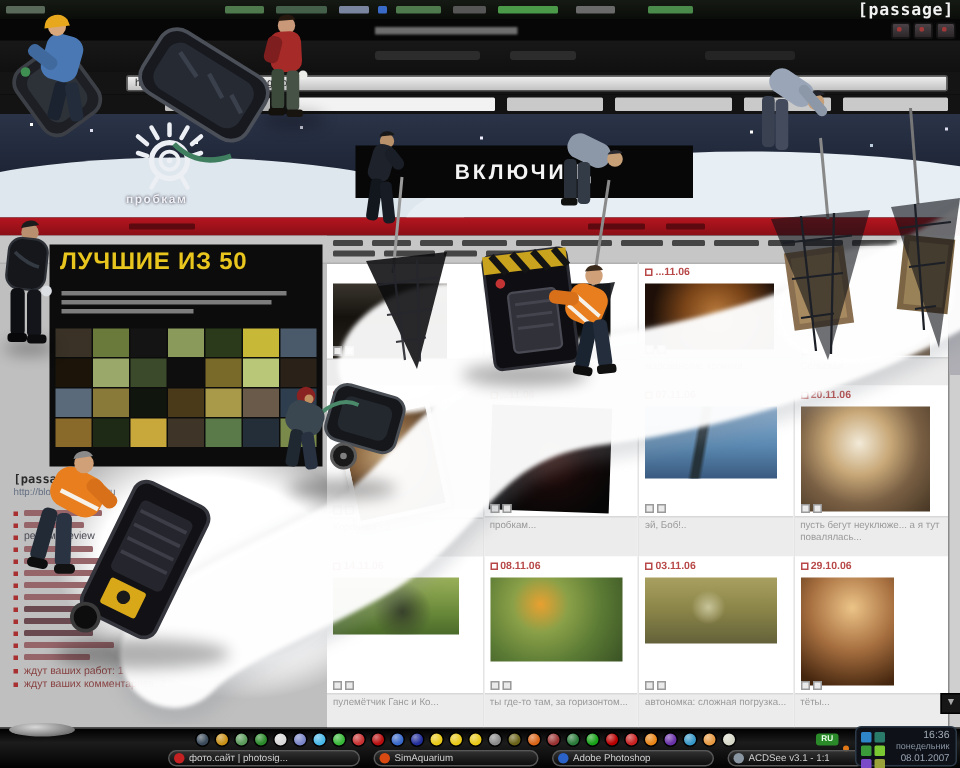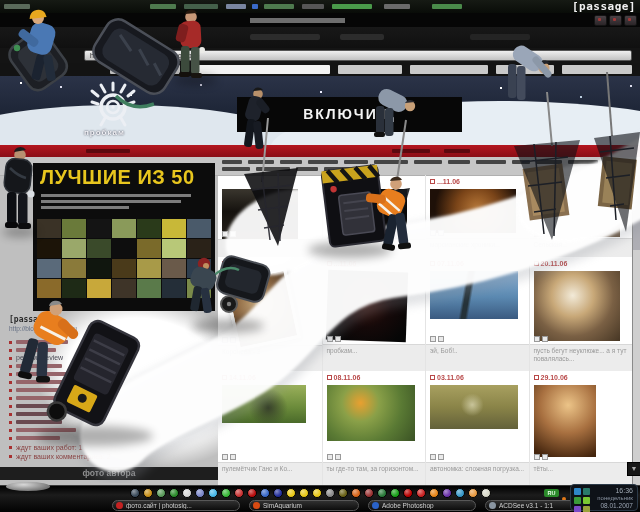--- a/index.html
+++ b/index.html
@@ -36,21 +36,21 @@
   
   .contentbg{top:157px;left:0;width:640px;height:328px;z-index:1;}
   .sidebg{position:absolute;left:0;top:0;width:218px;height:328px;background:#bfbfbf;}
   .mainbg{position:absolute;left:218px;top:18px;width:414px;height:310px;background:#ffffff;}
   .scrolltrack{position:absolute;left:632px;top:0px;width:8px;height:328px;background:#cfcfcf;border-left:1px solid #8a8a8a;box-sizing:border-box;}
   .scrollthumb{position:absolute;left:633px;top:8px;width:7px;height:85px;background:#aeaeb4;}
   .whiteblob{top:296px;left:34px;width:228px;height:168px;background:radial-gradient(closest-side,#ffffff 72%,rgba(255,255,255,0));transform:rotate(14deg);z-index:3;}
   
   .sidebar{top:157px;left:0;width:218px;height:328px;z-index:4;}
   .best50{position:absolute;left:33px;top:6px;width:182px;height:148px;background:#0c0c0c;overflow:hidden;}
-  .best50 h1{margin:3px 0 0 7px;color:#e8c61e;font-size:20px;font-weight:bold;letter-spacing:.5px;font-family:"Liberation Sans",sans-serif;}
+  .best50 h1{margin:3px 0 0 7px;color:#e8c61e;font-size:16px;font-weight:bold;letter-spacing:.5px;font-family:"Liberation Sans",sans-serif;}
   .best50 .sub{position:absolute;left:8px;height:3px;background:#7d7d7d;filter:blur(.5px);}
   .mosaic{position:absolute;left:4px;top:56px;width:176px;display:flex;flex-wrap:wrap;gap:1px;}
   .tile{width:24px;height:19px;}
   .sb-passage{position:absolute;left:9px;top:158px;font-size:8px;font-weight:bold;color:#2a2a2a;font-family:"DejaVu Sans Mono",monospace;}
   .sb-blog{position:absolute;left:9px;top:168px;font-size:6.5px;color:#667084;}
   .sb-list{position:absolute;left:9px;top:181px;width:200px;}
   .sb-row{height:8px;display:flex;align-items:center;gap:4px;}
   .bullet{width:3px;height:3px;background:#a83030;flex:none;}
   .sb-bar{height:4px;background:#96656a;border-radius:1px;filter:blur(.5px);}
   .sb-text{font-size:7px;color:#4a4a55;line-height:8px;}
@@ -289,21 +289,20 @@
       </div>
   </div>
   <div class="sb-row abs" style="left:9px;top:286px;">
       <span class="bullet"></span>
       <span class="sb-count">ждут ваших работ: 1</span>
     </div>
   <div class="sb-row abs" style="left:9px;top:295px;">
       <span class="bullet"></span>
       <span class="sb-count">ждут ваших комментариев: 2</span>
     </div>
-  <div class="authorbar">фото автора</div>
 </div>
 
 <div class="abs gallery">
   <div class="grow r1">
     <div class="cell">
       <div class="dateline" style="visibility: hidden;">
           <span class="dicon"></span>
           <span class="dtext"></span>
         </div>
       <div class="thumbwrap">

